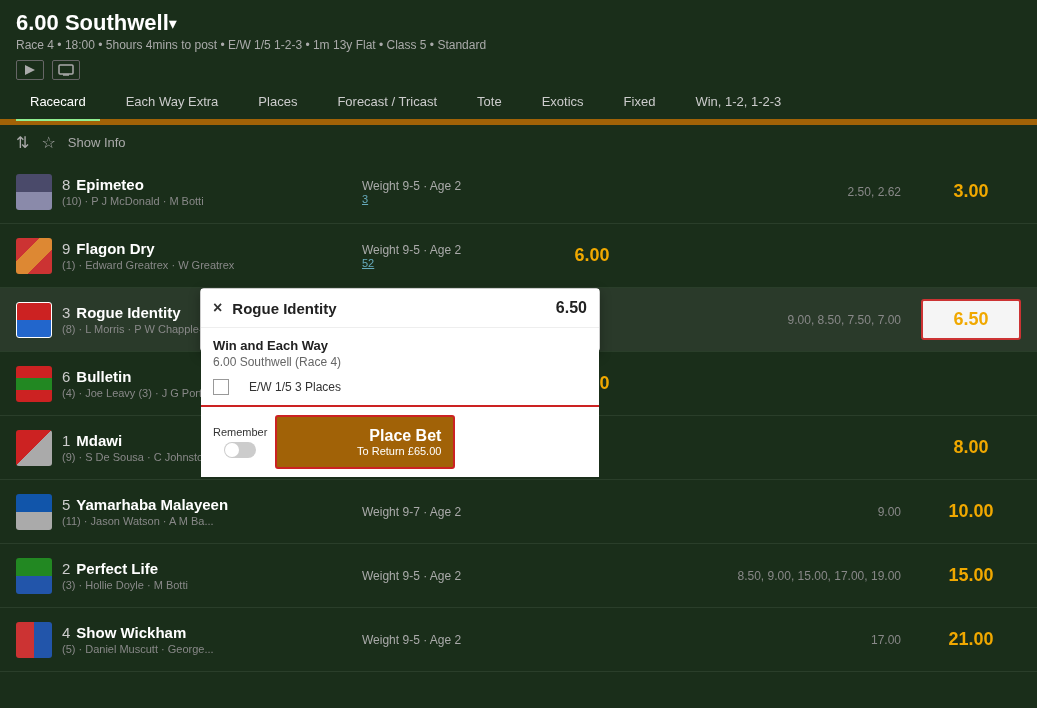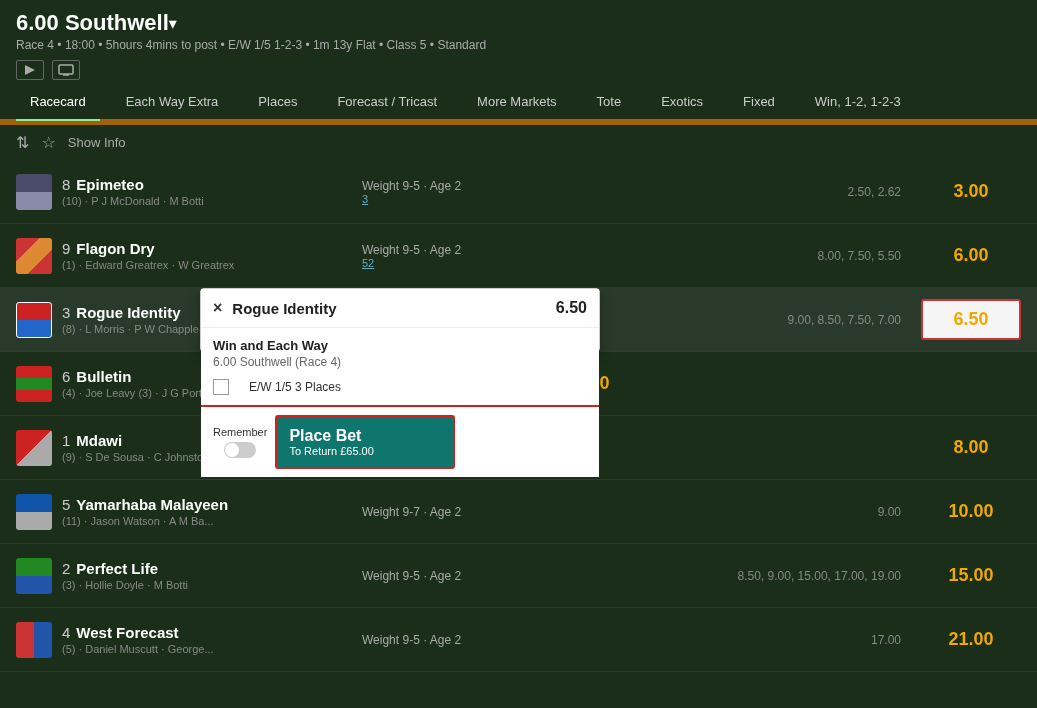--- a/index.html
+++ b/index.html
@@ -75,21 +75,21 @@
     .ew-checkbox { width: 16px; height: 16px; border: 1px solid #999; background: #fff; display: inline-block; cursor: pointer; }
     .ew-label { font-size: 12px; color: #333; }
     .bet-footer { display: flex; align-items: center; padding: 8px 12px; background: #fff; border-top: 2px solid #cc2222; gap: 8px; }
     .stake-section { flex: 1; }
     .stake-label { font-size: 11px; color: #333; }
     .stake-value { font-size: 16px; font-weight: bold; color: #00aa00; }
     .remember-section { display: flex; flex-direction: column; align-items: center; gap: 4px; }
     .remember-label { font-size: 11px; color: #333; }
     .toggle { width: 32px; height: 16px; background: #ccc; border-radius: 8px; position: relative; cursor: pointer; }
     .toggle-knob { width: 14px; height: 14px; background: #fff; border-radius: 50%; position: absolute; top: 1px; left: 1px; transition: left 0.2s; }
-    .place-bet-btn { flex: 0 0 180px; background: #0f766e; border: 2px solid #cc2222; border-radius: 3px; padding: 10px 12px; text-align: left; cursor: pointer; }
+    .place-bet-btn { flex: 0 0 180px; background: #a16207; border: 2px solid #cc2222; border-radius: 3px; padding: 10px 12px; text-align: right; cursor: pointer; }
     .place-bet-label { font-size: 16px; font-weight: bold; color: #fff; display: block; }
     .place-bet-return { font-size: 11px; color: #fff; display: block; }
 
     .race-row-wrapper { position: relative; }
   </style>
 </head>
 <body>
 
 <div>
 
@@ -112,21 +112,20 @@
           </svg>
       </div>
     </div>
   </div>
 
   <div class="tabs">
     <div class="tab active">Racecard</div>
     <div class="tab">Each Way Extra</div>
     <div class="tab">Places</div>
     <div class="tab">Forecast / Tricast</div>
-    <div class="tab">More Markets</div>
     <div class="tab">Tote</div>
     <div class="tab">Exotics</div>
     <div class="tab">Fixed</div>
     <div class="tab">Win, 1-2, 1-2-3</div>
   </div>
 
   <div class="filter-row">
     <span class="filter-icon">⇅</span>
     <span class="star-icon">☆</span>
     <span class="show-info">Show Info</span>
@@ -157,21 +156,20 @@
         <div class="horse-number-name">
           <span class="horse-number">9</span>
           <span class="horse-name">Flagon Dry</span>
         </div>
         <div class="horse-details">(1) · Edward Greatrex · W Greatrex</div>
       </div>
       <div class="weight-age">
         <div>Weight 9-5 · Age 2</div>
         <div class="form">52</div>
       </div>
-      <div class="history-odds">8.00, 7.50, 5.50</div>
       <div class="current-odds">6.00</div>
     </div>
 
     <div class="race-row-wrapper" style="position:relative;">
       <div class="race-row highlighted">
         <div class="silk silk-3"></div>
         <div class="horse-info">
           <div class="horse-number-name">
             <span class="horse-number">3</span>
             <span class="horse-name">Rogue Identity</span>
@@ -276,21 +274,21 @@
       </div>
       <div class="history-odds">8.50, 9.00, 15.00, 17.00, 19.00</div>
       <div class="current-odds">15.00</div>
     </div>
 
     <div class="race-row">
       <div class="silk silk-8"></div>
       <div class="horse-info">
         <div class="horse-number-name">
           <span class="horse-number">4</span>
-          <span class="horse-name">West Forecast</span>
+          <span class="horse-name">Show Wickham</span>
         </div>
         <div class="horse-details">(5) · Daniel Muscutt · George...</div>
       </div>
       <div class="weight-age">
         <div>Weight 9-5 · Age 2</div>
       </div>
       <div class="history-odds">17.00</div>
       <div class="current-odds">21.00</div>
     </div>
 

